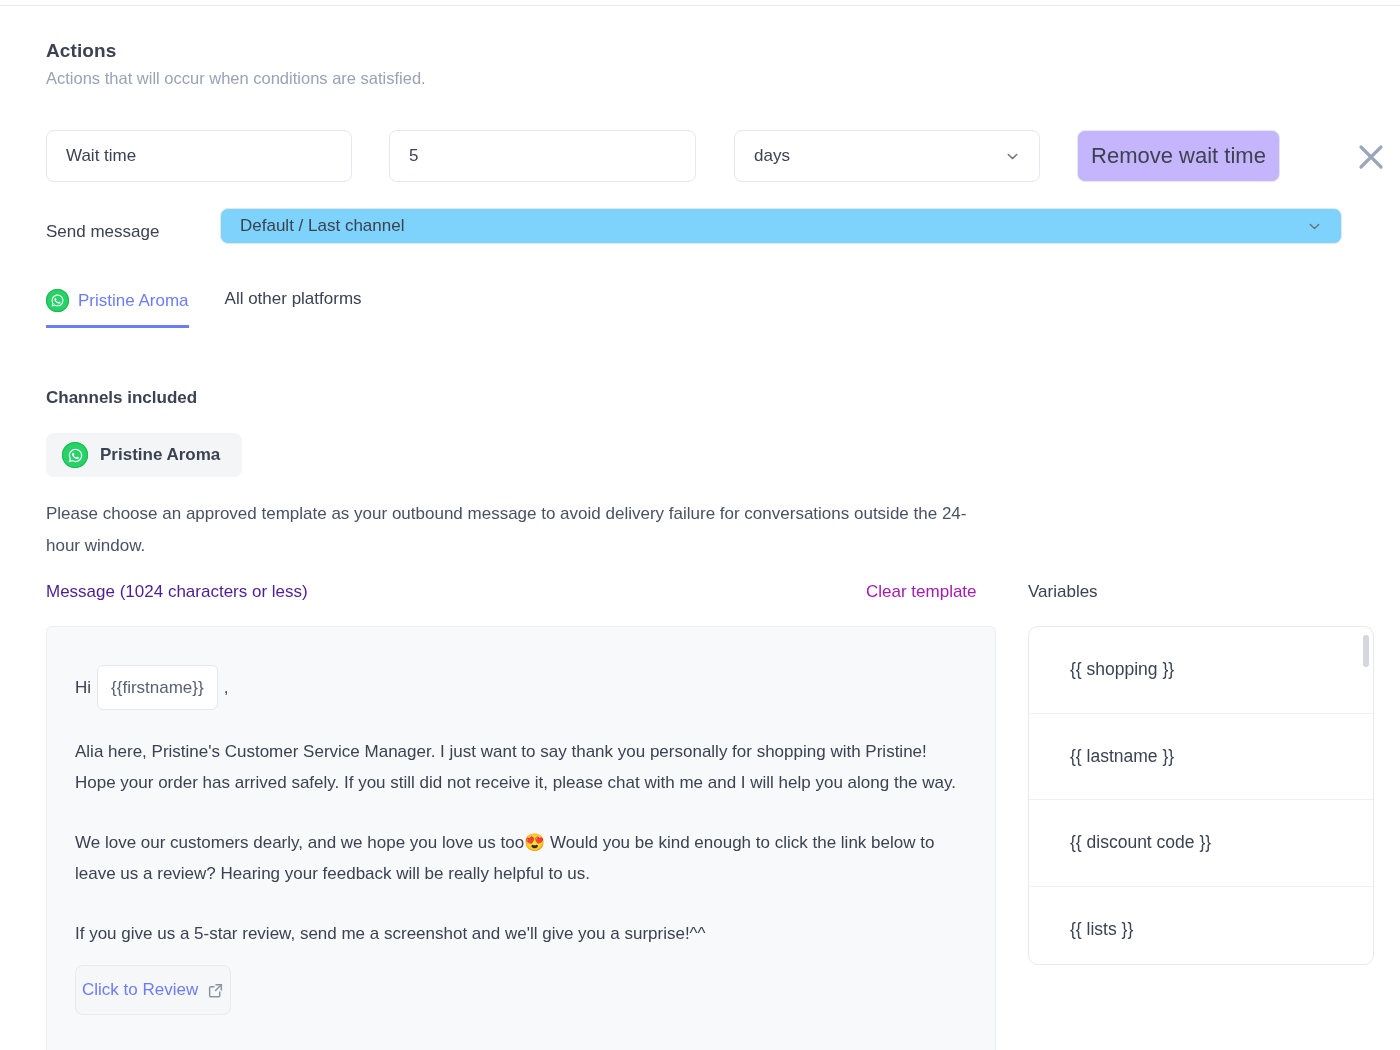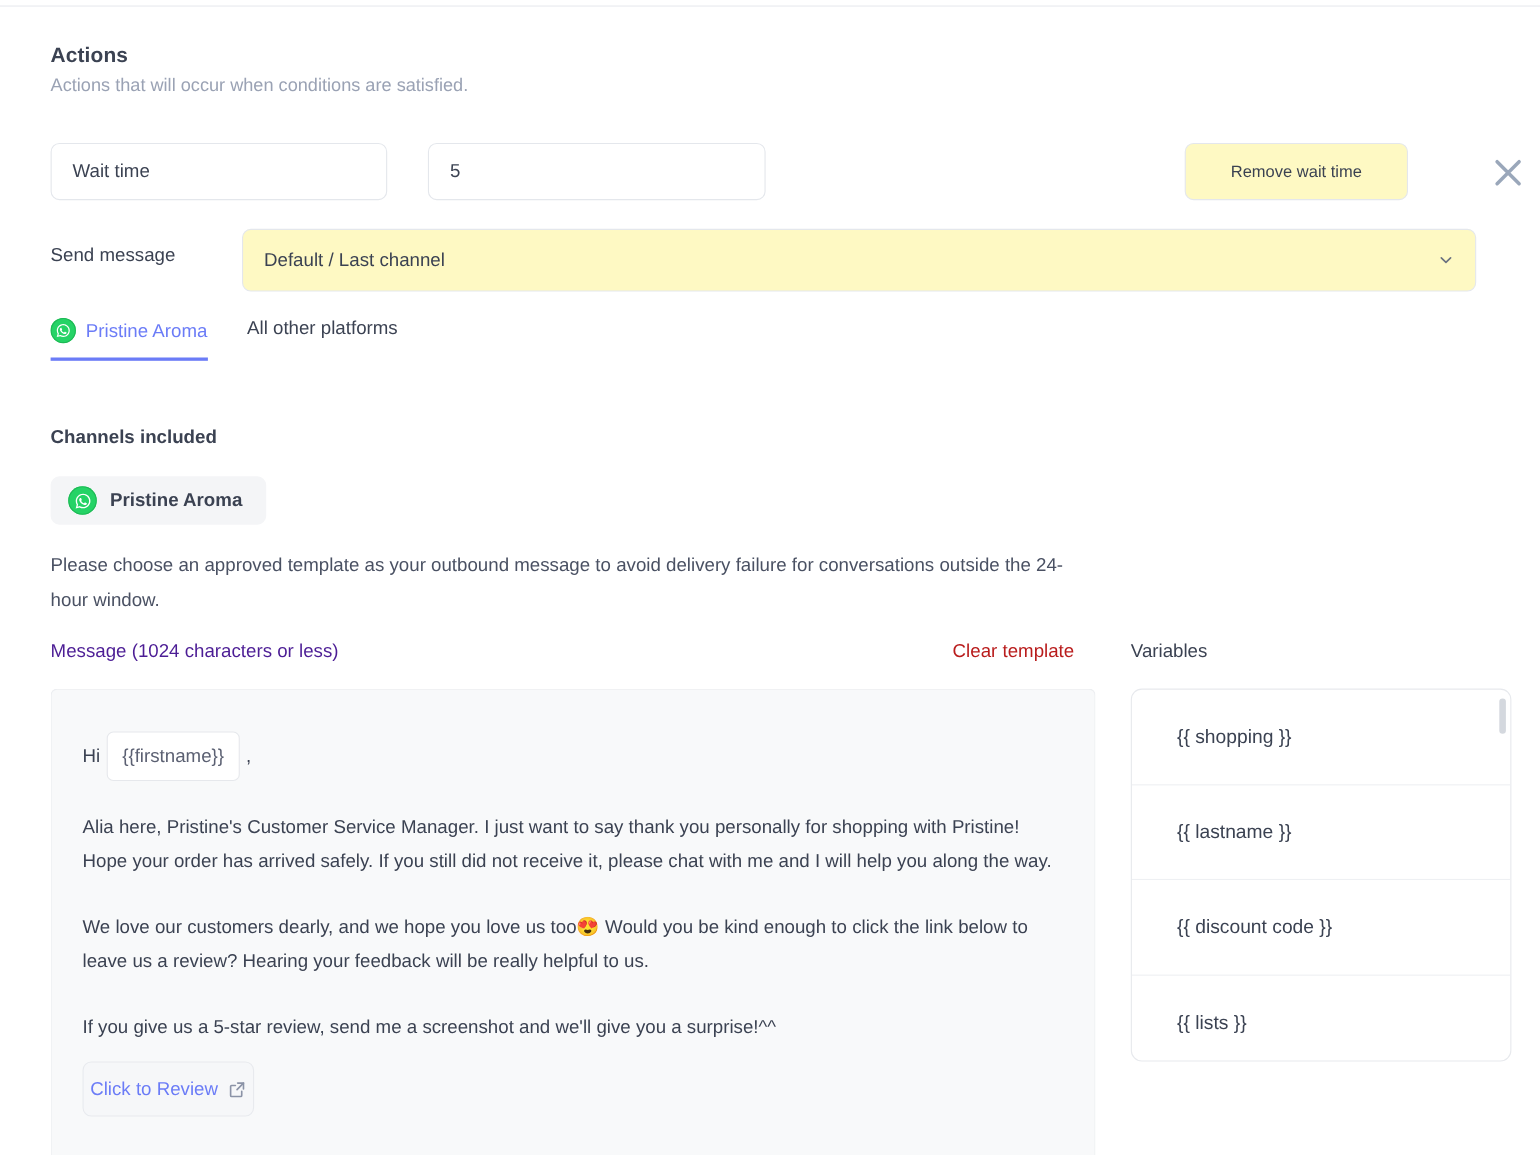--- a/index.html
+++ b/index.html
@@ -90,27 +90,27 @@
     width: 306px;
     justify-content: space-between;
   }
   .remove-wait-btn {
     position: absolute;
     left: 1031px;
     top: 0;
     width: 203px;
     box-sizing: border-box;
     height: 52px;
-    background: #fef9c3;
+    background: #c4b5fd;
     border: 1px solid #e4e7ec;
     border-radius: 8px;
     display: flex;
     align-items: center;
     justify-content: center;
-    font-size: 15px;
+    font-size: 22px;
     color: #3b4252;
     cursor: pointer;
   }
   .close-x {
     position: absolute;
     left: 1306px;
     top: 8px;
     width: 38px;
     height: 38px;
     cursor: pointer;
@@ -136,22 +136,22 @@
     top: 14px;
     font-size: 17px;
     color: #3b4252;
   }
   .send-select {
     position: absolute;
     left: 174px;
     top: 0;
     width: 1122px;
     box-sizing: border-box;
-    height: 57px;
-    background: #fef9c3;
+    height: 36px;
+    background: #7dd3fc;
     border: 1px solid #e4e7ec;
     border-radius: 8px;
     display: flex;
     align-items: center;
     justify-content: space-between;
     padding: 0 19px;
     font-size: 17px;
     color: #3b4252;
     cursor: pointer;
   }
@@ -242,21 +242,21 @@
     left: 46px;
     top: 576px;
     font-size: 17px;
     color: #4c1d95;
   }
   .clear-template {
     position: absolute;
     left: 866px;
     top: 576px;
     font-size: 17px;
-    color: #b91c1c;
+    color: #a21caf;
     cursor: pointer;
   }
   .variables-label {
     position: absolute;
     left: 1028px;
     top: 576px;
     font-size: 17px;
     color: #3b4252;
   }
 
@@ -359,20 +359,28 @@
 <div class="page">
 
   <div class="section-header">
     <div class="section-title">Actions</div>
     <div class="section-sub">Actions that will occur when conditions are satisfied.</div>
   </div>
 
   <div class="wait-row">
     <div class="field wait-label-field">Wait time</div>
     <div class="field wait-value-field">5</div>
+    <div class="field wait-unit-field">
+      <span>days</span>
+      <span class="chev">
+        <svg viewBox="0 0 16 16" width="15" height="15" fill="none" stroke="#6b7280" stroke-width="1.6" stroke-linecap="round" stroke-linejoin="round">
+            <path d="M3.5 5.8 L8 10.2 L12.5 5.8"></path>
+          </svg>
+      </span>
+    </div>
     <div class="remove-wait-btn">Remove wait time</div>
     <div class="close-x">
       <svg viewBox="0 0 38 38" width="38" height="38" fill="none" stroke="#9aa7ba" stroke-width="3.2" stroke-linecap="round">
           <path d="M9 9 L29 29 M29 9 L9 29"></path>
         </svg>
     </div>
   </div>
 
   <div class="send-row">
     <div class="send-label">Send message</div>

